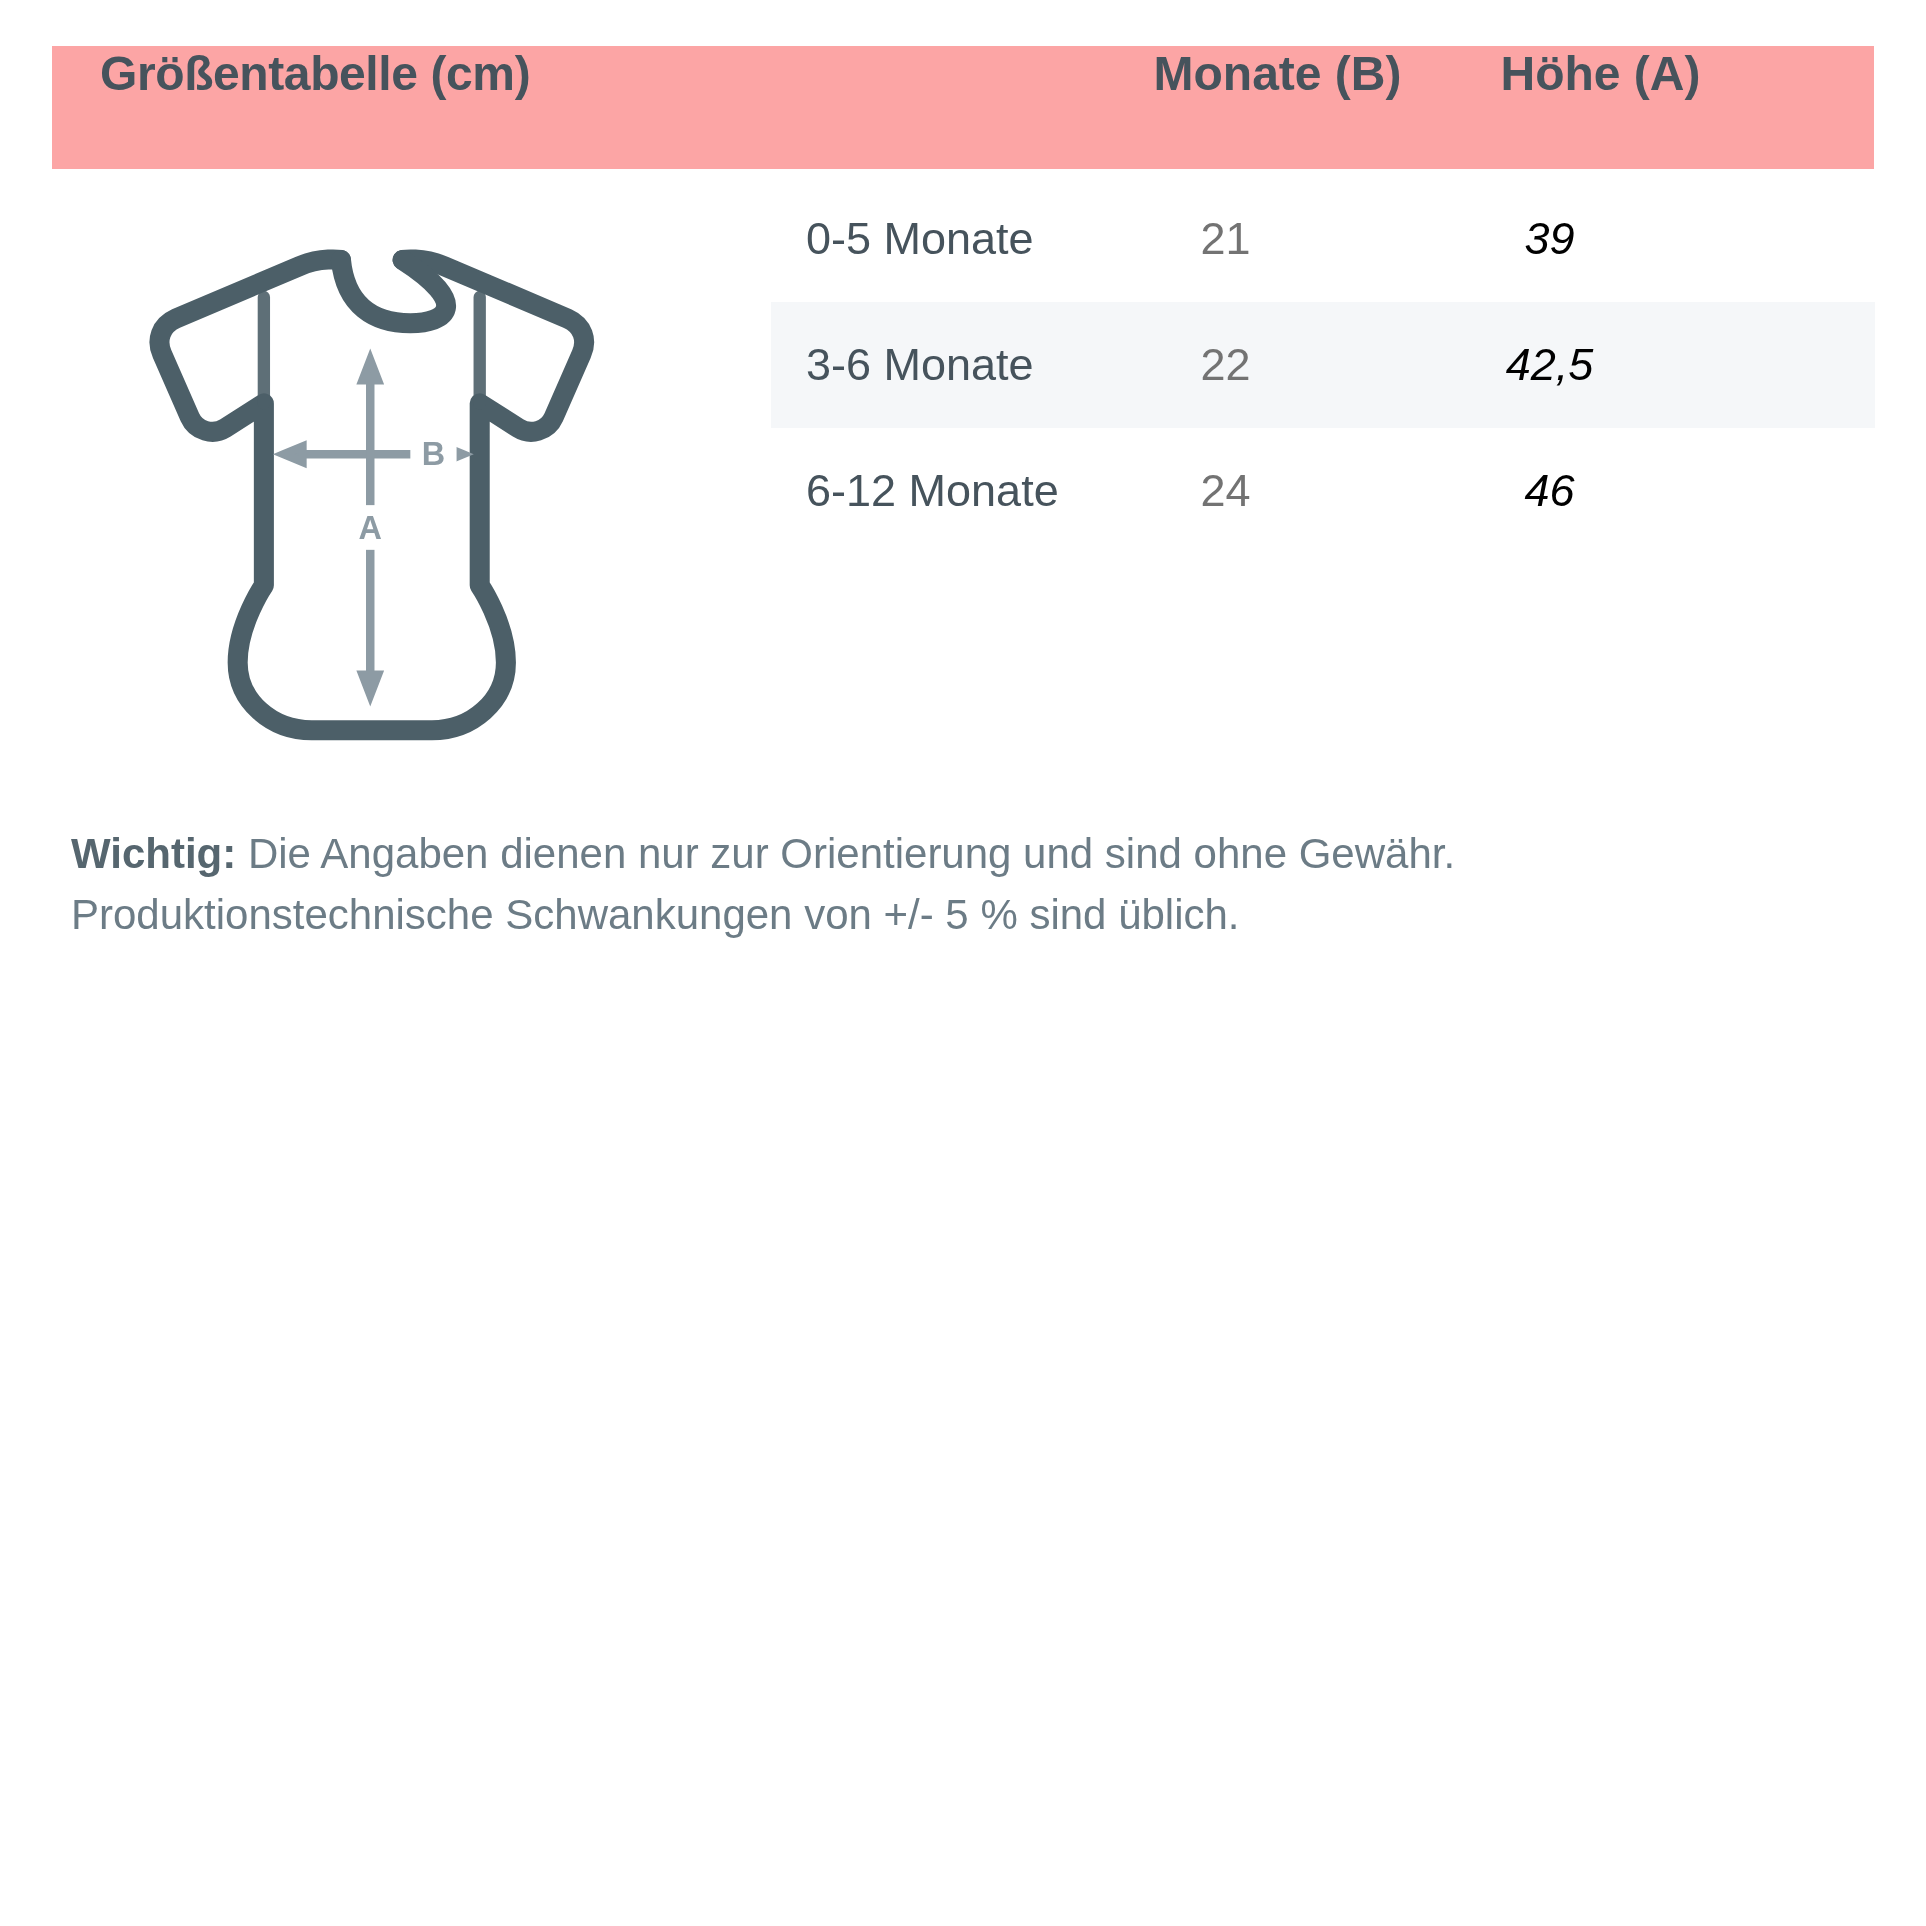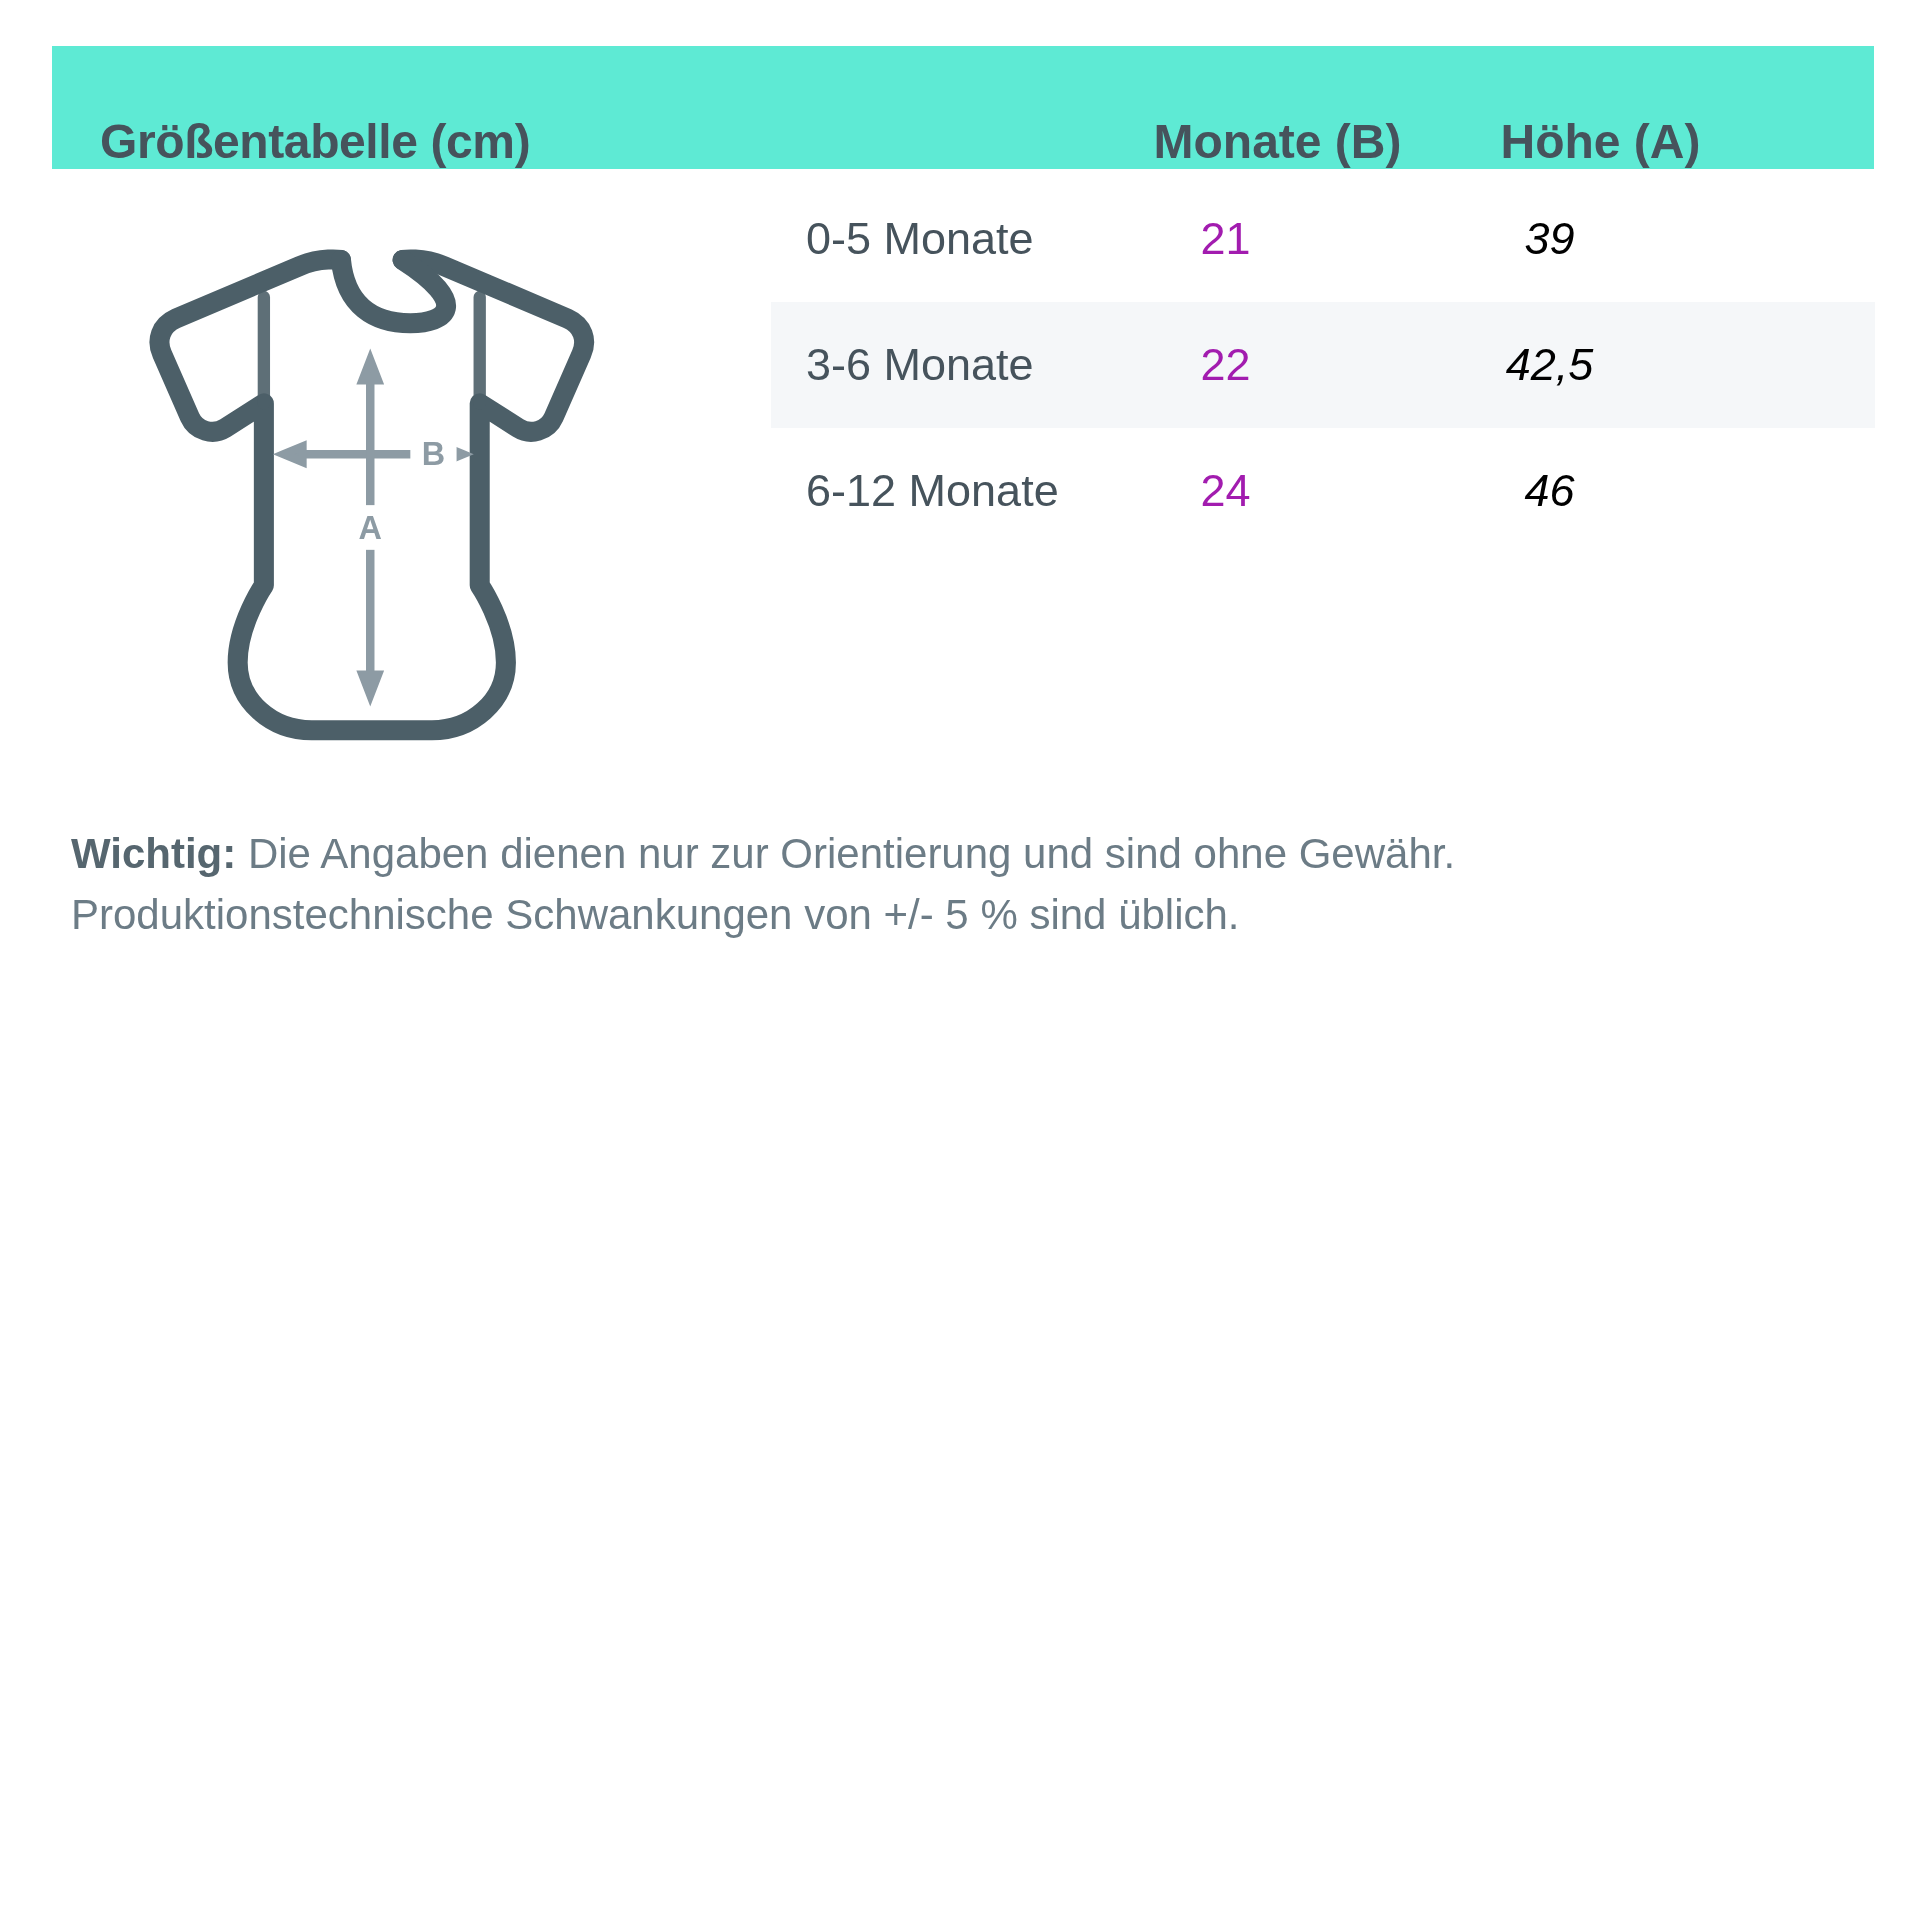--- a/index.html
+++ b/index.html
@@ -23,23 +23,23 @@
     padding: 0;
   }
 
   
   .header {
     position: absolute;
     left: 52px;
     top: 46px;
     width: 1822px;
     height: 123px;
-    background: #5eead4;
+    background: #fca5a5;
     display: flex;
-    align-items: flex-end;
+    align-items: flex-start;
     box-sizing: border-box;
   }
   .header-title {
     font-size: 48px;
     font-weight: bold;
     color: #46535c;
     margin-left: 48px;
     letter-spacing: -0.4px;
     white-space: nowrap;
   }
@@ -87,21 +87,21 @@
     font-size: 45px;
     color: #46535c;
     white-space: nowrap;
   }
   .row .vb {
     position: absolute;
     left: 304px;
     width: 301px;
     text-align: center;
     font-size: 45px;
-    color: #a21caf;
+    color: #737373;
   }
   .row .va {
     position: absolute;
     left: 640px;
     width: 277px;
     text-align: center;
     font-size: 45px;
     color: #000000;
     font-style: italic;
   }

